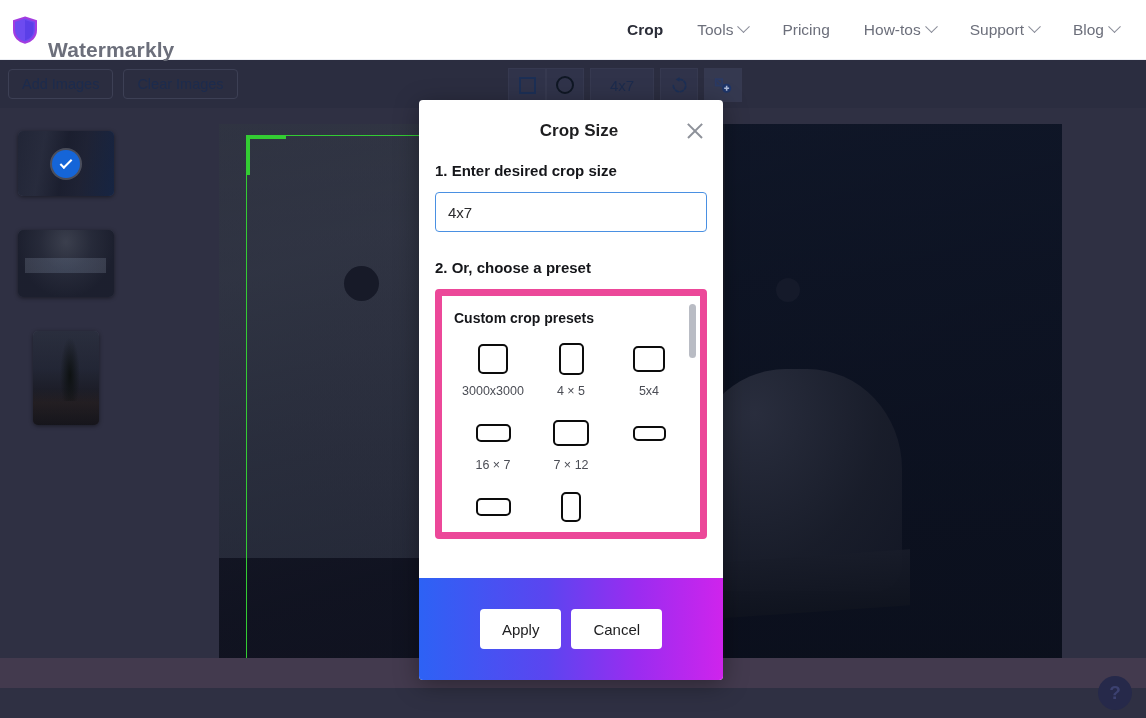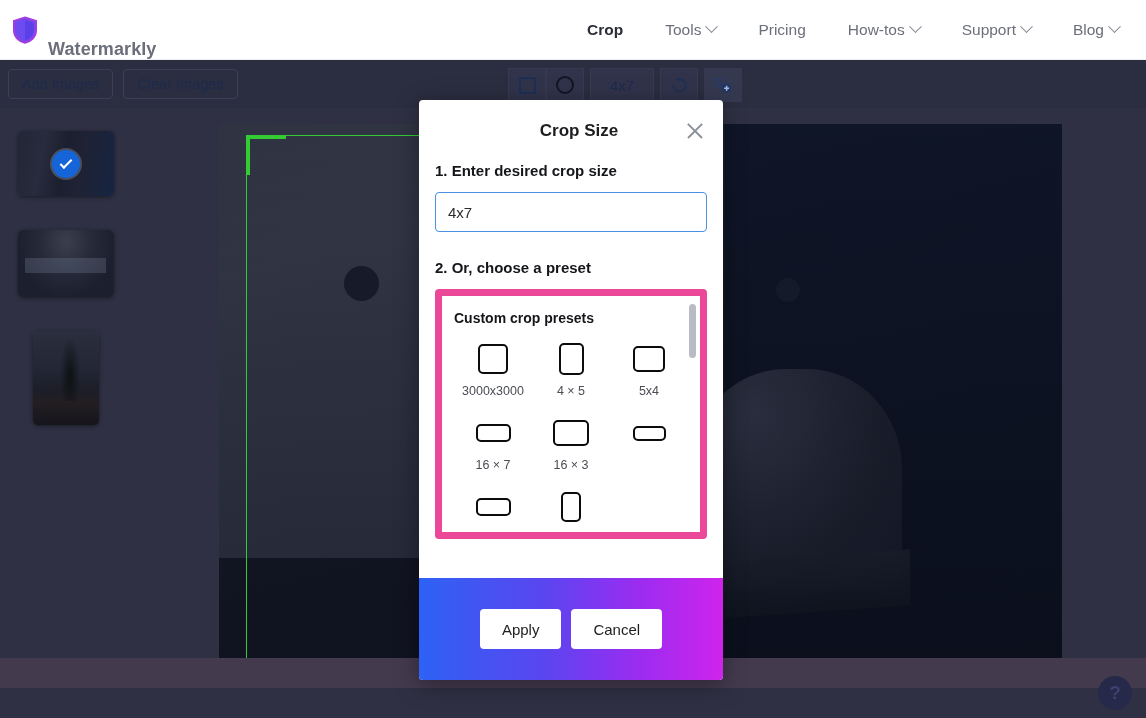--- a/index.html
+++ b/index.html
@@ -16,25 +16,25 @@
     position: absolute; top: 0; left: 0;
     width: 1146px; height: 60px;
     background: #ffffff;
     display: flex; align-items: center;
     border-bottom: 1px solid #eceef3;
     z-index: 5;
   }
   .brand { display: flex; align-items: center; gap: 10px; padding-left: 12px; }
   .brand-logo { width: 26px; height: 28px; display: block; }
   .brand-name {
-    font-size: 18px; font-weight: bold; color: #6c6f7b; letter-spacing: .1px; margin-top: 40px;
+    font-size: 21px; font-weight: bold; color: #6c6f7b; letter-spacing: .1px; margin-top: 40px;
   }
   .nav-links {
     margin-left: auto; display: flex; align-items: center;
-    gap: 8px; padding-right: 10px;
+    gap: 0px; padding-right: 10px;
   }
   .nav-link {
     display: flex; align-items: center; gap: 6px;
     font-size: 15.5px; color: #6c6f7b; padding: 0 17px; cursor: pointer;
     white-space: nowrap;
   }
   .nav-link.active { color: #2b2d38; font-weight: bold; }
   .caret {
     display: inline-block; width: 9px; height: 9px;
     border-right: 1.8px solid #8a8d99; border-bottom: 1.8px solid #8a8d99;
@@ -480,21 +480,21 @@
                 <div class="preset-cell">
                   <div class="preset-shape-wrap">
                     <div class="preset-shape" style="width: 35px; height: 18px;"></div>
                   </div>
                   <div class="preset-label">16 × 7</div>
                 </div>
                 <div class="preset-cell">
                   <div class="preset-shape-wrap">
                     <div class="preset-shape" style="width: 36px; height: 26px;"></div>
                   </div>
-                  <div class="preset-label">16 × 3</div>
+                  <div class="preset-label">7 × 12</div>
                 </div>
                 <div class="preset-cell">
                   <div class="preset-shape-wrap">
                     <div class="preset-shape" style="width: 33px; height: 15px;"></div>
                   </div>
                   <div class="preset-label"></div>
                 </div>
                 <div class="preset-cell">
                   <div class="preset-shape-wrap">
                     <div class="preset-shape" style="width: 35px; height: 18px;"></div>

